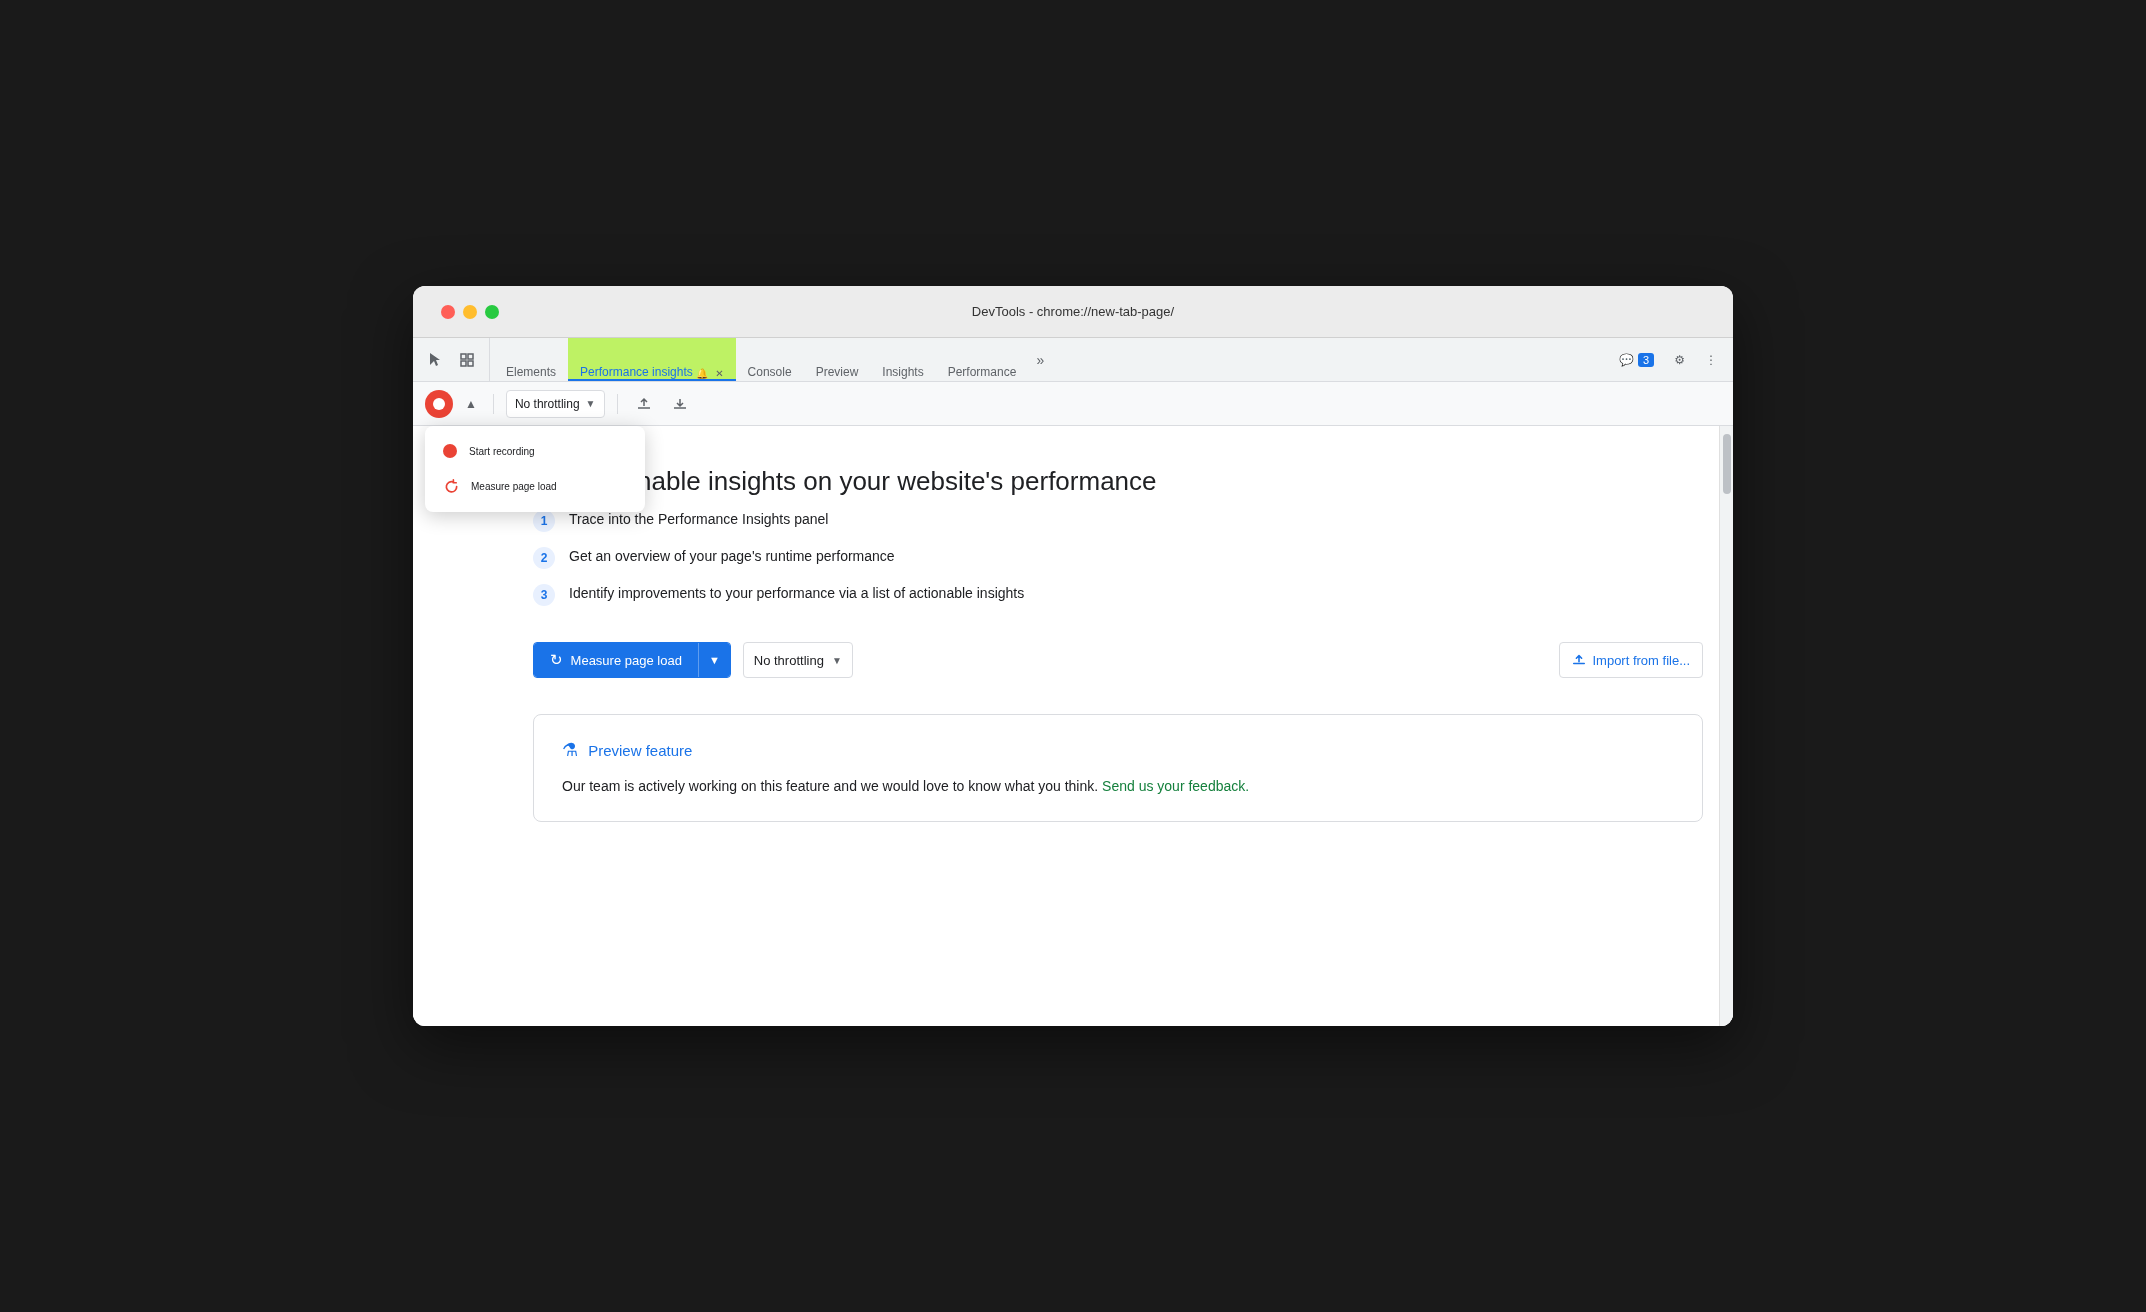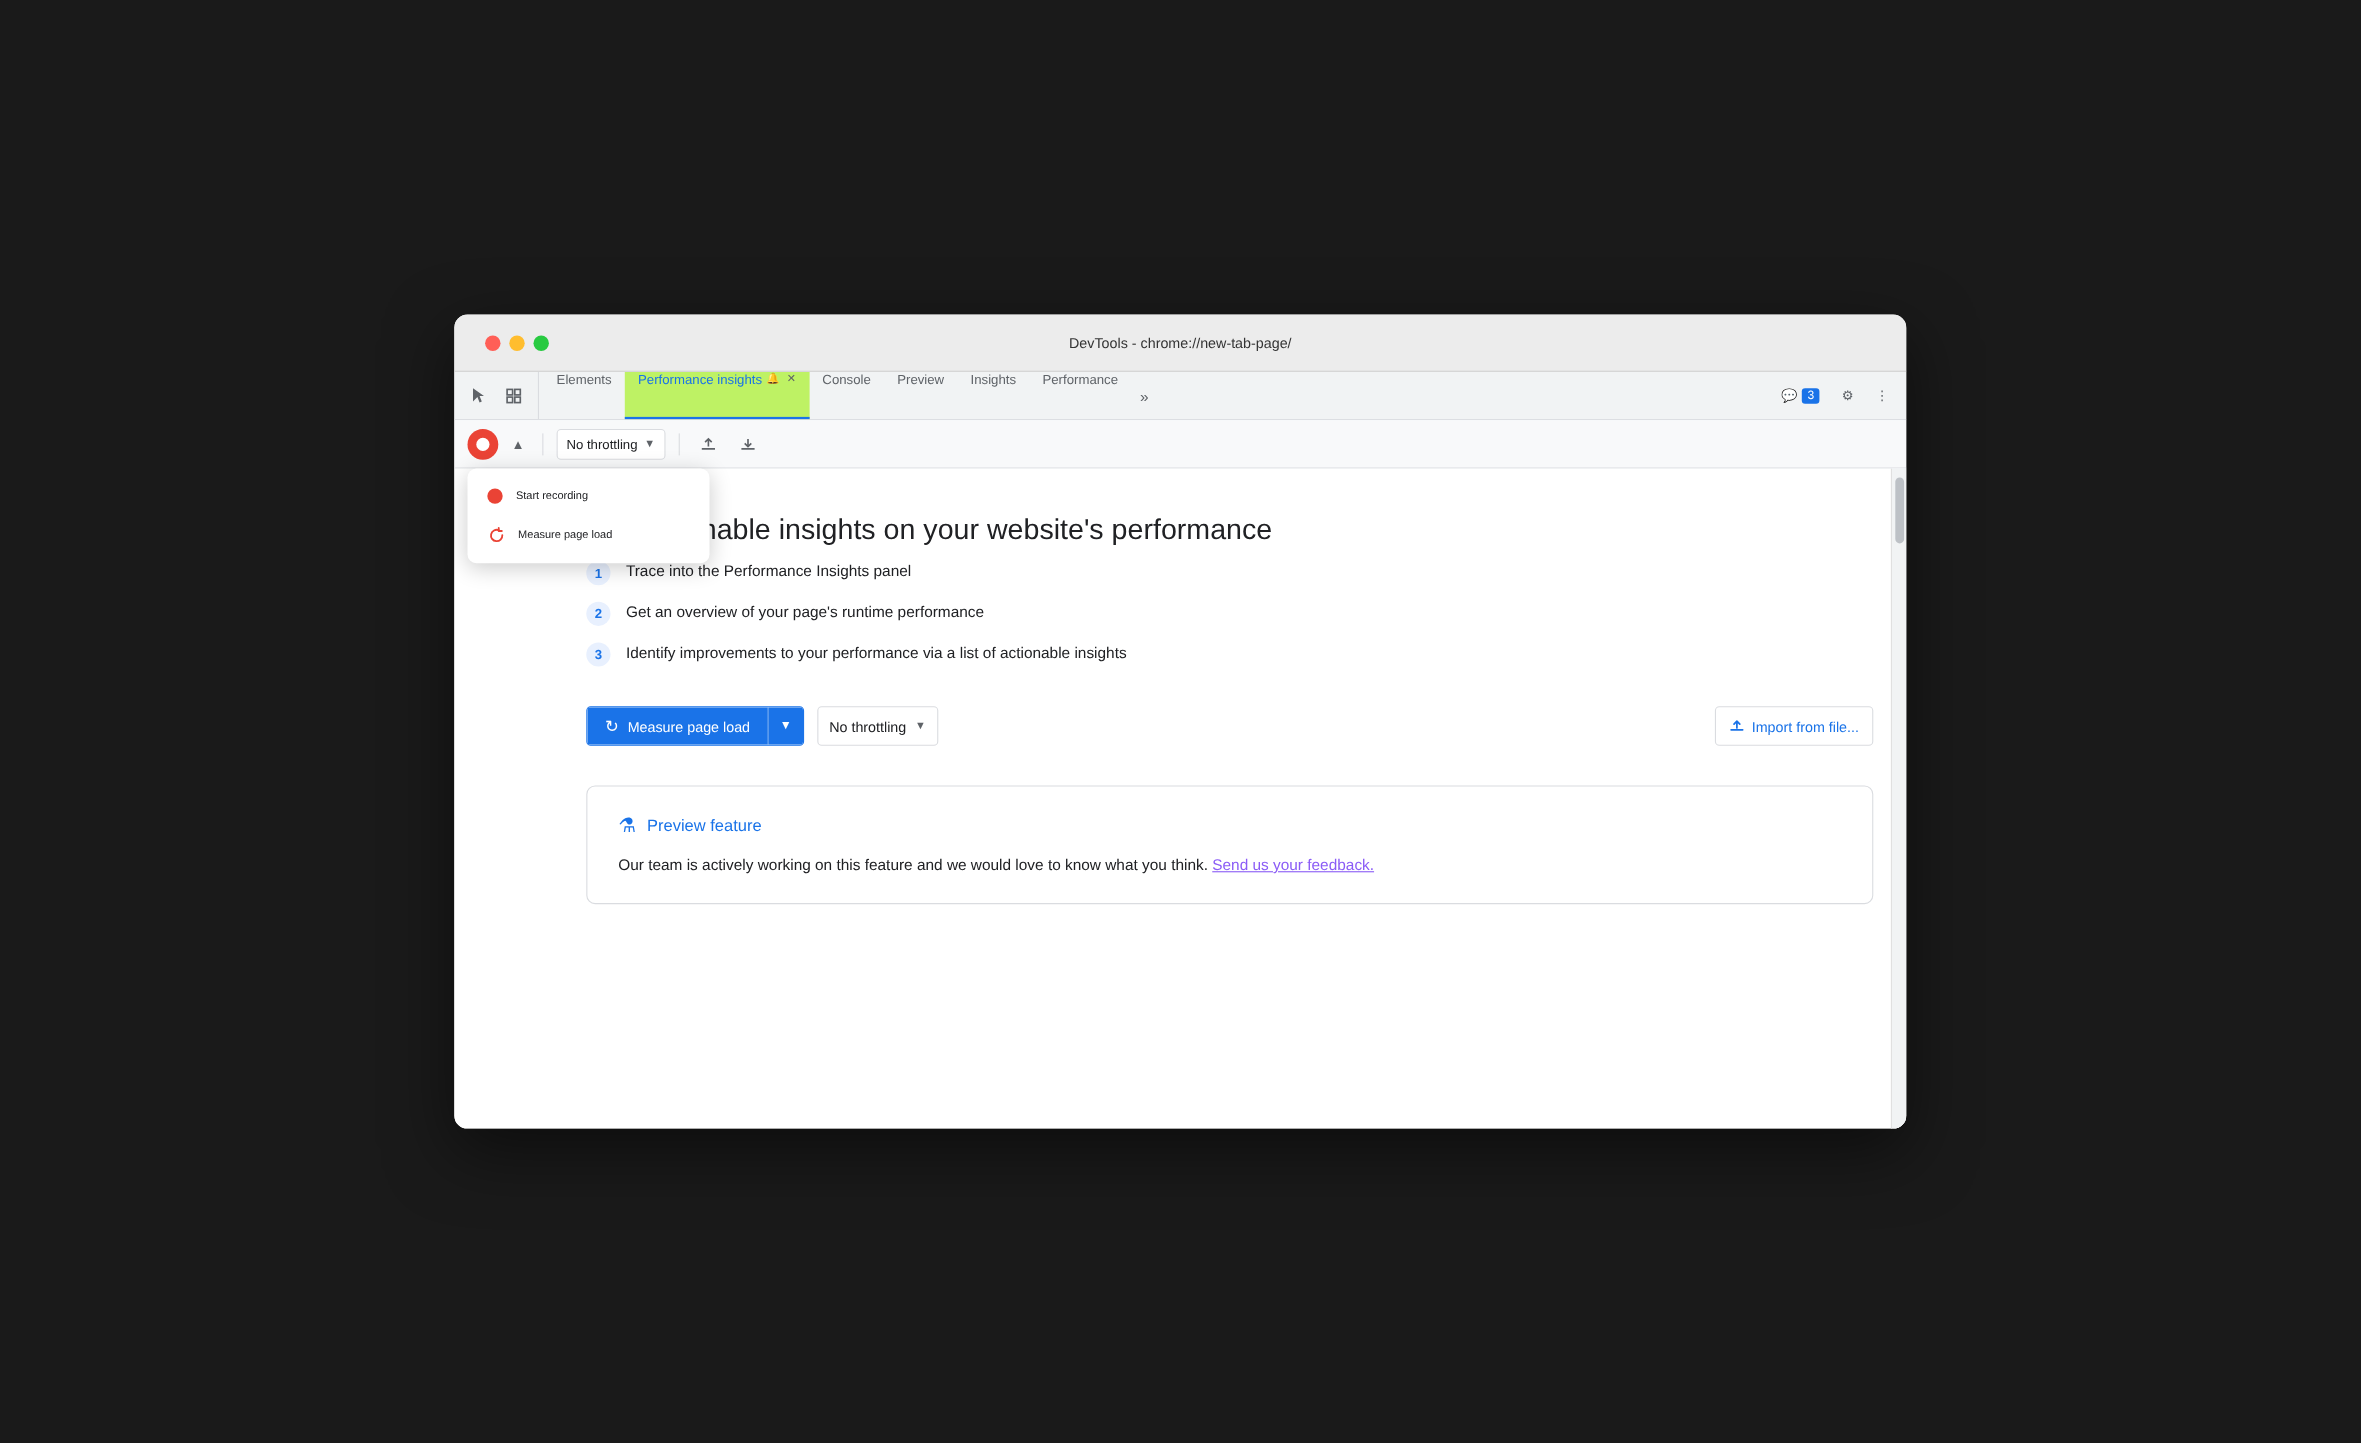--- a/index.html
+++ b/index.html
@@ -83,21 +83,21 @@
       background: transparent;
     }
 
     .tabs-list {
       display: flex;
       align-items: stretch;
       flex: 1;
     }
     .tab {
       display: flex;
-      align-items: flex-start;
+      align-items: flex-end;
       padding: 0 12px;
       font-size: 12px;
       color: #5f6368;
       cursor: pointer;
       border-bottom: 2px solid transparent;
       white-space: nowrap;
       gap: 4px;
       user-select: none;
     }
     .tab.active {
@@ -339,22 +339,21 @@
     }
     .flask-icon {
       font-size: 18px;
     }
     .preview-text {
       font-size: 14px;
       color: #202124;
       line-height: 1.6;
     }
     .feedback-link {
-      color: #8b5cf6;
-      text-decoration: underline;
+      color: #15803d;
       cursor: pointer;
     }
 
     
     .dropdown-menu {
       position: absolute;
       top: 44px;
       left: 12px;
       background: white;
       border-radius: 8px;

